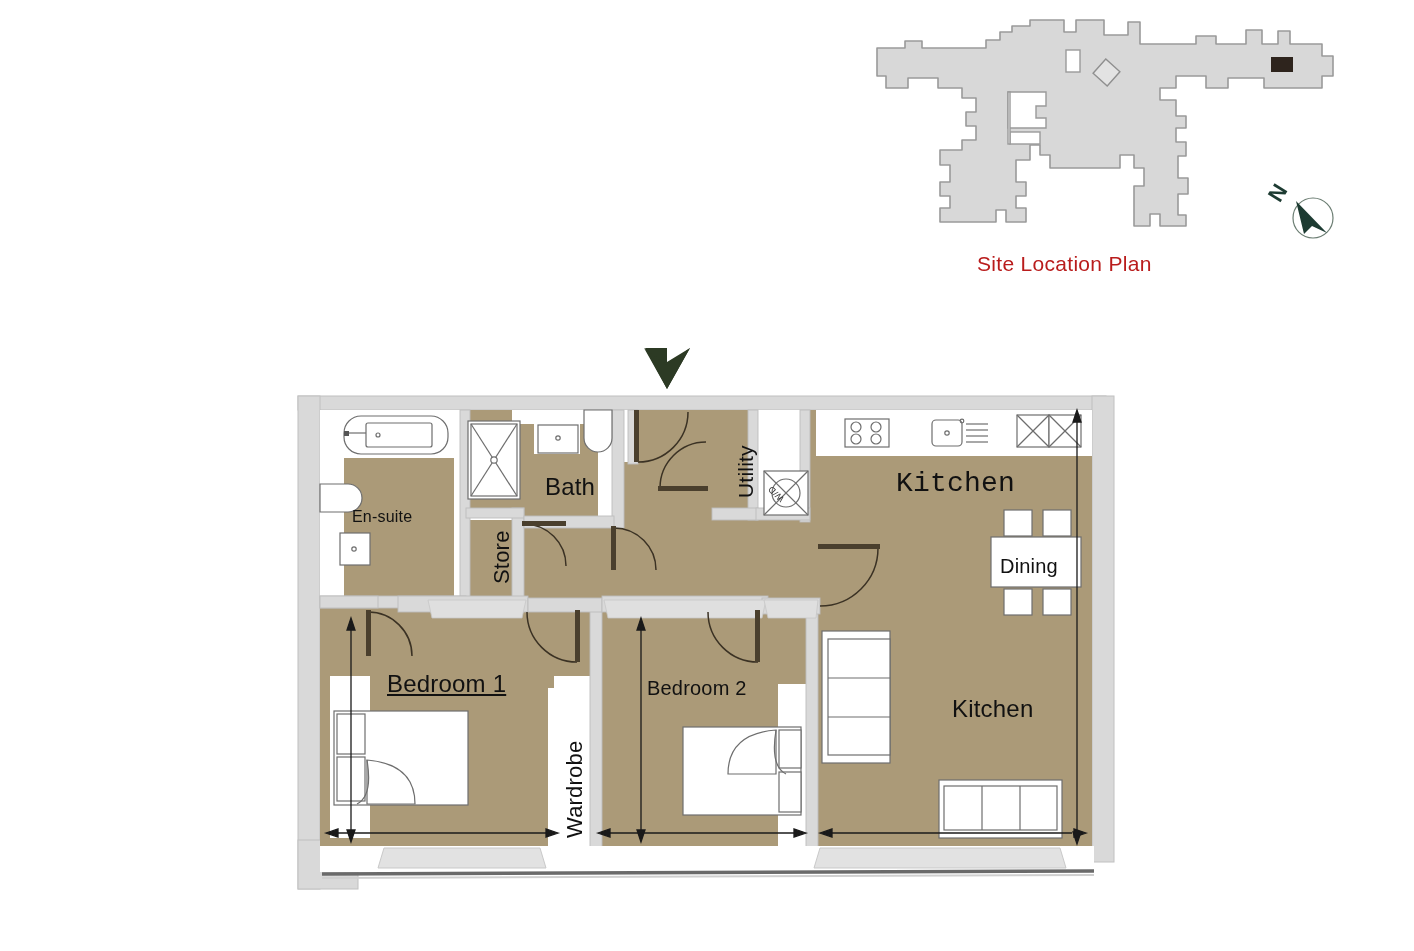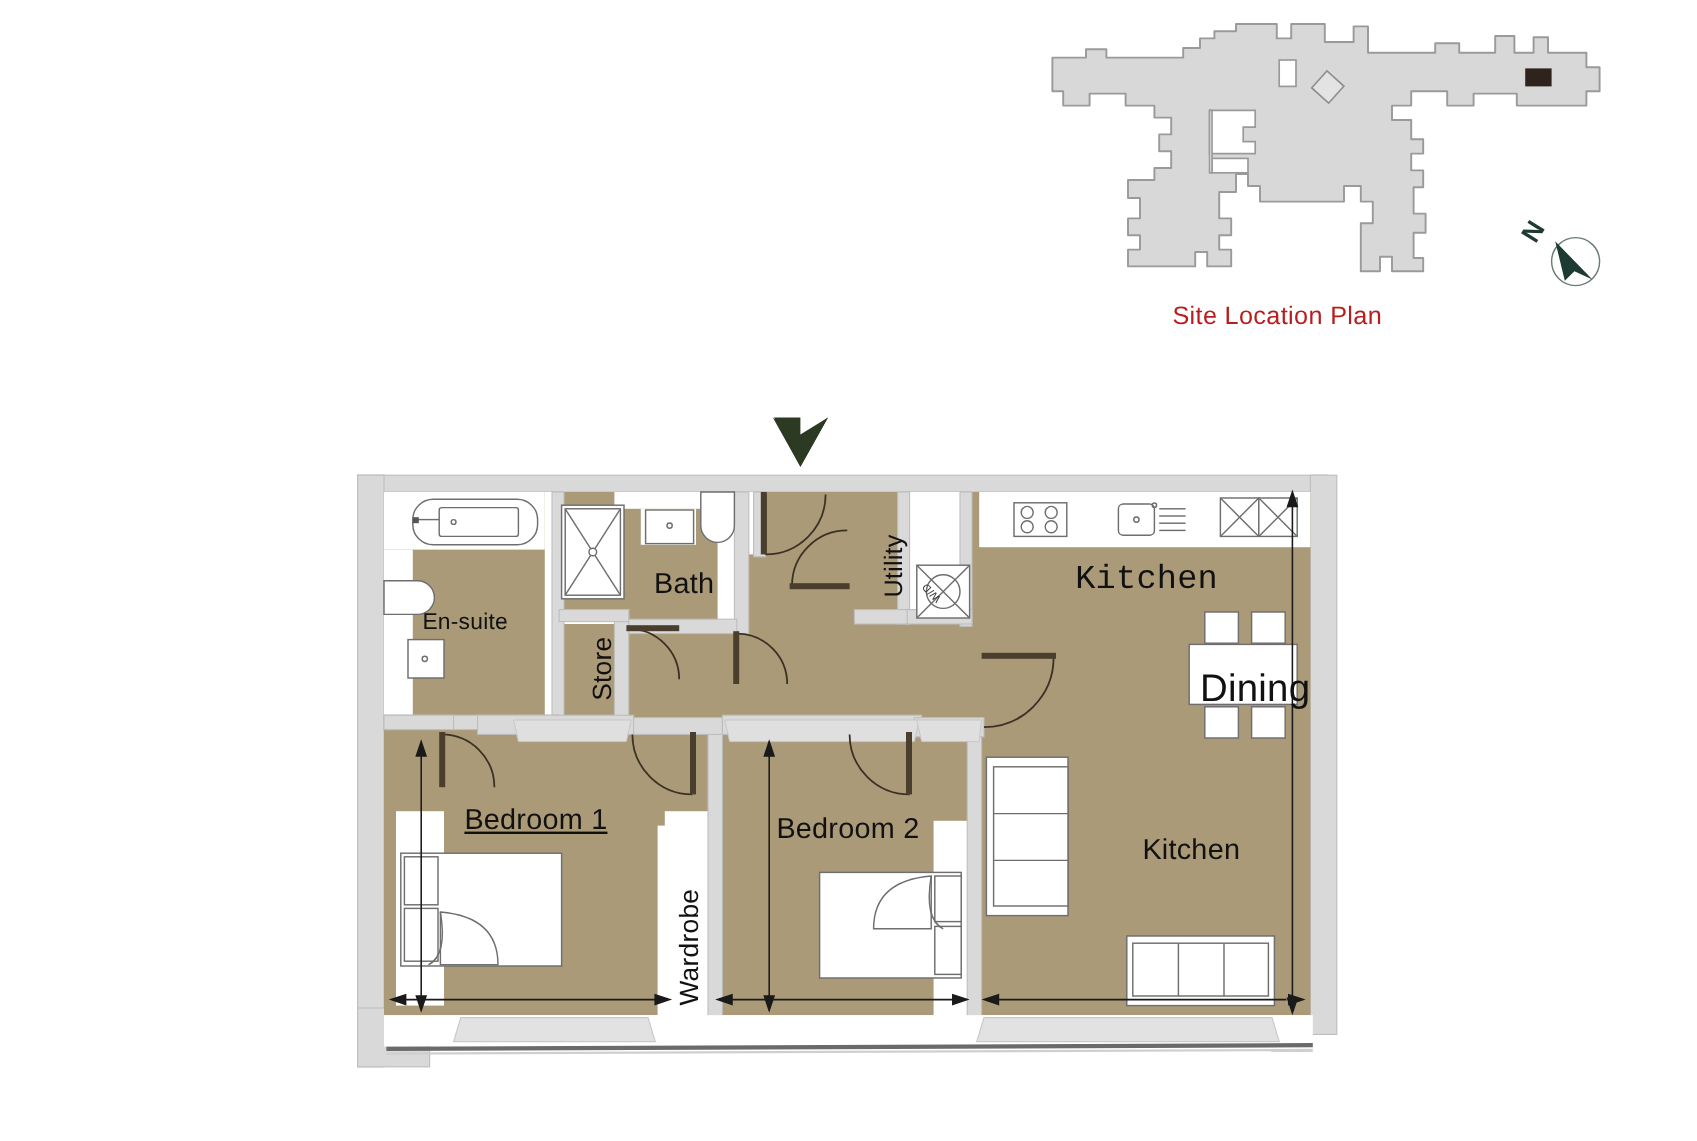--- a/index.html
+++ b/index.html
@@ -367,35 +367,35 @@
       <polygon points="1077,410 1073,422 1081,422"></polygon>
       <polygon points="1077,844 1073,832 1081,832"></polygon>
 
       <line x1="826" y1="833" x2="1072" y2="833"></line>
       <polygon points="820,833 832,829 832,837"></polygon>
       <polygon points="1086,833 1074,829 1074,837"></polygon>
     </g>
 
   </svg>
 
-  <div class="room-label" style="left:352px; top:508px; font-size:19px;">En-suite</div>
+  <div class="room-label" style="left:352px; top:508px; font-size:16px;">En-suite</div>
 
   <div class="room-label" style="left:545px; top:473px; font-size:24px;">Bath</div>
 
   <div class="room-label vert" style="left:489px; top:584px; font-size:22px; transform:rotate(-90deg);">Store</div>
 
   <div class="room-label vert" style="left:734px; top:498px; font-size:21px; transform:rotate(-90deg);">Utility</div>
 
   <div class="room-label" style="left:896px; top:468px; font-size:28px;font-family:Liberation Mono, monospace;">Kitchen</div>
 
-  <div class="room-label" style="left:1000px; top:555px; font-size:32px;">Dining</div>
+  <div class="room-label" style="left:1000px; top:555px; font-size:20px;">Dining</div>
 
   <div class="room-label" style="left:952px; top:695px; font-size:24px;">Kitchen</div>
 
   <div class="room-label" style="left:387px; top:670px; font-size:24px;text-decoration:underline;">Bedroom 1</div>
 
-  <div class="room-label" style="left:647px; top:677px; font-size:24px;">Bedroom 2</div>
+  <div class="room-label" style="left:647px; top:677px; font-size:20px;">Bedroom 2</div>
 
   <div class="room-label vert" style="left:562px; top:838px; font-size:22px; transform:rotate(-90deg);">Wardrobe</div>
 
   <div class="room-label vert" style="left:779px; top:504px; font-size:9px; transform:rotate(-135deg); color:#333;">W/D</div>
 
 </div>
 
 </body></html>

